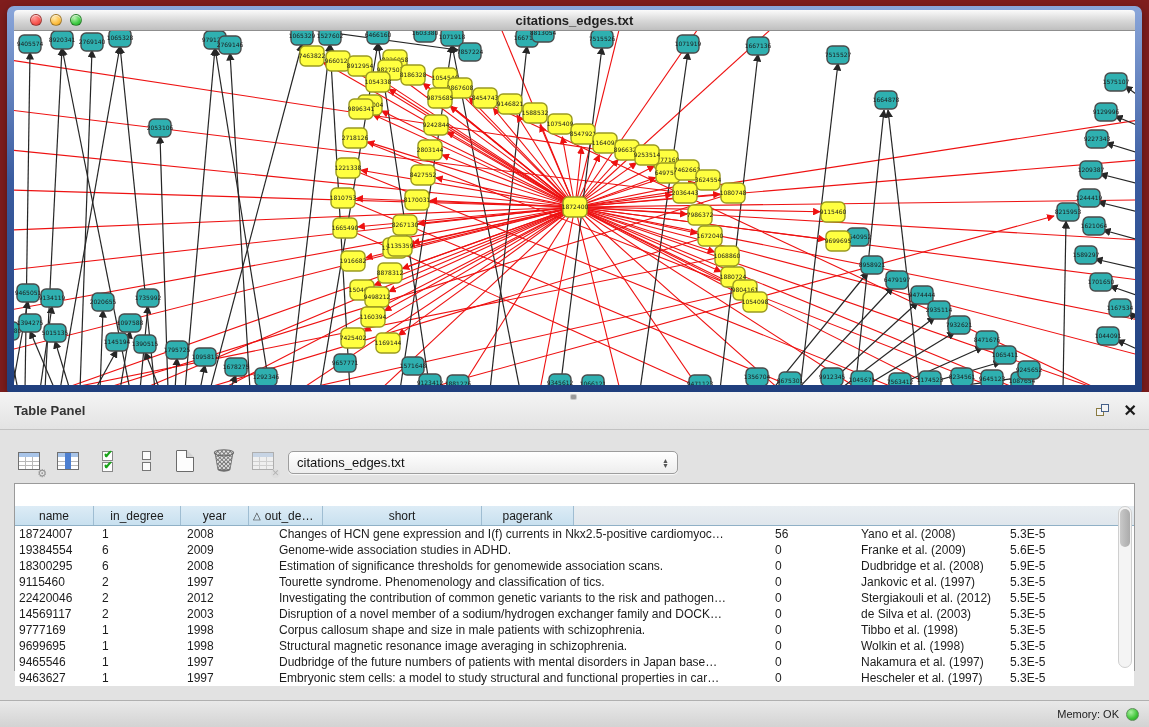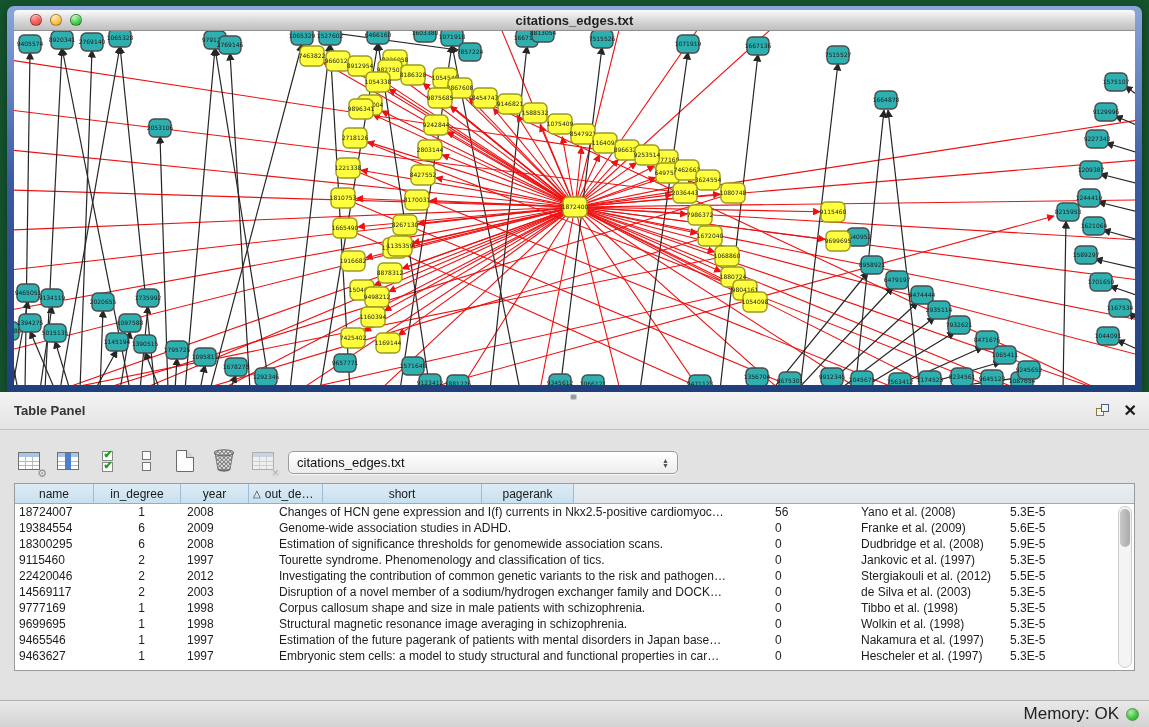--- a/index.html
+++ b/index.html
@@ -1,18 +1,18 @@
 <!DOCTYPE html>
 <html><head>
 <meta charset="utf-8">
 <style>
   * { margin:0; padding:0; box-sizing:border-box; }
   html,body { width:1149px; height:727px; }
   body { font-family:"Liberation Sans", sans-serif; background:#e4e4e4; overflow:hidden; }
-  .desktop { position:relative; width:1149px; height:520px; background:#14532d; }
+  .desktop { position:relative; width:1149px; height:520px; background:#7f1d1d; }
 
   
   .net-window { position:absolute; left:7px; top:6px; width:1135px; height:386px;
     background:linear-gradient(#8aa6da,#3a5ca0 45%,#203f7d); border-radius:7px 7px 2px 2px;
     padding:4px 7px 7px 7px; box-shadow:0 3px 10px rgba(0,0,0,.35); }
   .titlebar { height:21px; border-radius:4px 4px 0 0; position:relative;
     background:linear-gradient(#fbfbfb,#d7d7d7 55%,#bfbfbf); border-bottom:1px solid #8f8f8f; }
   .traffic { position:absolute; top:4px; left:16px; display:flex; gap:8px; }
   .light { width:12px; height:12px; border-radius:50%; border:1px solid rgba(0,0,0,.35);
     box-shadow:inset 0 1px 1px rgba(255,255,255,.7); }
@@ -63,46 +63,46 @@
   .fx { font-family:"Liberation Serif", serif; font-style:italic; font-weight:bold; font-size:16px; color:#222; }
   .fx small { font-size:11px; }
 
   .table-combo { position:absolute; left:288px; top:21px; width:390px; height:23px; background:linear-gradient(#ffffff,#ededed);
     border:1px solid #9d9d9d; border-radius:5px; font-size:13px; color:#111; display:flex; align-items:center;
     padding:0 8px; box-shadow:0 1px 1px rgba(255,255,255,.8); }
   .table-combo .lbl { flex:1; }
   .combo-arrows { display:flex; flex-direction:column; line-height:5px; font-size:7px; color:#555; }
 
   .table-box { position:absolute; left:14px; top:53px; width:1121px; height:188px; background:#fff; border:1px solid #9a9a9a; }
-  .thead { display:flex; height:20px; background:linear-gradient(#ddecf6,#c8e0ef); border-bottom:1px solid #8fb0c6; font-size:12px; color:#1a1a1a; }
+  .thead { display:flex; height:20px; background:linear-gradient(#ddecf6,#c8e0ef); border-bottom:1px solid #8fb0c6; font-size:12px; color:#1a1a1a;margin-top:22px; }
   .th { border-right:1px solid #9fbdd2; display:flex; align-items:center; justify-content:center; overflow:hidden; white-space:nowrap; }
   .th .sort { margin-right:4px; font-size:10px; color:#333; }
   .tbody { position:relative; font-size:12px; color:#1c1c1c; }
   .tr { display:flex; height:16px; line-height:16px; background:#fff; }
   .td { overflow:hidden; white-space:nowrap; padding-left:4px; }
-  .c0 { width:79px; } .c1 { width:87px;text-align:center; } .c2 { width:68px; } .c3 { width:522px; }
+  .c0 { width:79px; } .c1 { width:87px; } .c2 { width:68px; } .c3 { width:522px; }
   .c4 { width:74px; } .c5 { width:159px; } .c6 { width:92px; }
   .td.c1 { padding-left:8px; } .td.c2 { padding-left:6px; } .td.c3 { padding-left:30px; }
   .td.c5 { padding-left:16px; } .td.c6 { padding-left:6px; }
   .th.cend { flex:1; border-right:none; background:linear-gradient(#e9eef2,#dfe6ec); }
   .vscroll { position:absolute; right:2px; top:22px; width:14px; height:162px; background:#f4f4f4; border:1px solid #cfcfcf; border-radius:7px; }
   .vthumb { position:absolute; left:1px; top:2px; width:10px; height:38px; background:linear-gradient(to right,#c9c9c9,#ababab); border-radius:6px; }
 
   
   .seg-tabs { position:absolute; left:429px; top:243px; height:21px; display:flex;
     border:1px solid #8b8b8b; border-radius:5px; overflow:hidden; background:#fbfbfb; font-size:13px; }
   .seg { padding:0 14px; display:flex; align-items:center; color:#222; border-right:1px solid #b5b5b5; background:linear-gradient(#fdfdfd,#ececec); }
   .seg:last-child { border-right:none; }
   .seg.active { background:linear-gradient(#8b8b8b,#6f6f6f); color:#f3f3f3; }
 
   
   .statusbar { position:absolute; left:0; top:700px; width:1149px; height:27px;
     background:linear-gradient(#e9e9e9,#d3d3d3); border-top:1px solid #b0b0b0;
     display:flex; align-items:center; justify-content:flex-end; }
-  .mem-label { font-size:17px; color:#222; margin-right:7px; }
+  .mem-label { font-size:11px; color:#222; margin-right:7px; }
   .mem-dot { width:13px; height:13px; border-radius:50%; margin-right:10px;
     background:radial-gradient(circle at 35% 30%, #a9f0a0,#3fc437 60%,#249b22); border:1px solid #5c8f58; }
 </style>
 </head>
 <body>
 
 <div class="desktop">
 
   <div class="net-window">
     <div class="titlebar">
@@ -677,21 +677,21 @@
             <div class="td c2">1998</div>
             <div class="td c3">Structural magnetic resonance image averaging in schizophrenia.</div>
             <div class="td c4">0</div>
             <div class="td c5">Wolkin et al. (1998)</div>
             <div class="td c6">5.3E-5</div>
           </div>
           <div class="tr">
             <div class="td c0">9465546</div>
             <div class="td c1">1</div>
             <div class="td c2">1997</div>
-            <div class="td c3">Estimation of the future pagerank of patients with mental disorders in Japan base…</div>
+            <div class="td c3">Dudbridge of the future numbers of patients with mental disorders in Japan base…</div>
             <div class="td c4">0</div>
             <div class="td c5">Nakamura et al. (1997)</div>
             <div class="td c6">5.3E-5</div>
           </div>
           <div class="tr">
             <div class="td c0">9463627</div>
             <div class="td c1">1</div>
             <div class="td c2">1997</div>
             <div class="td c3">Embryonic stem cells: a model to study structural and functional properties in car…</div>
             <div class="td c4">0</div>

